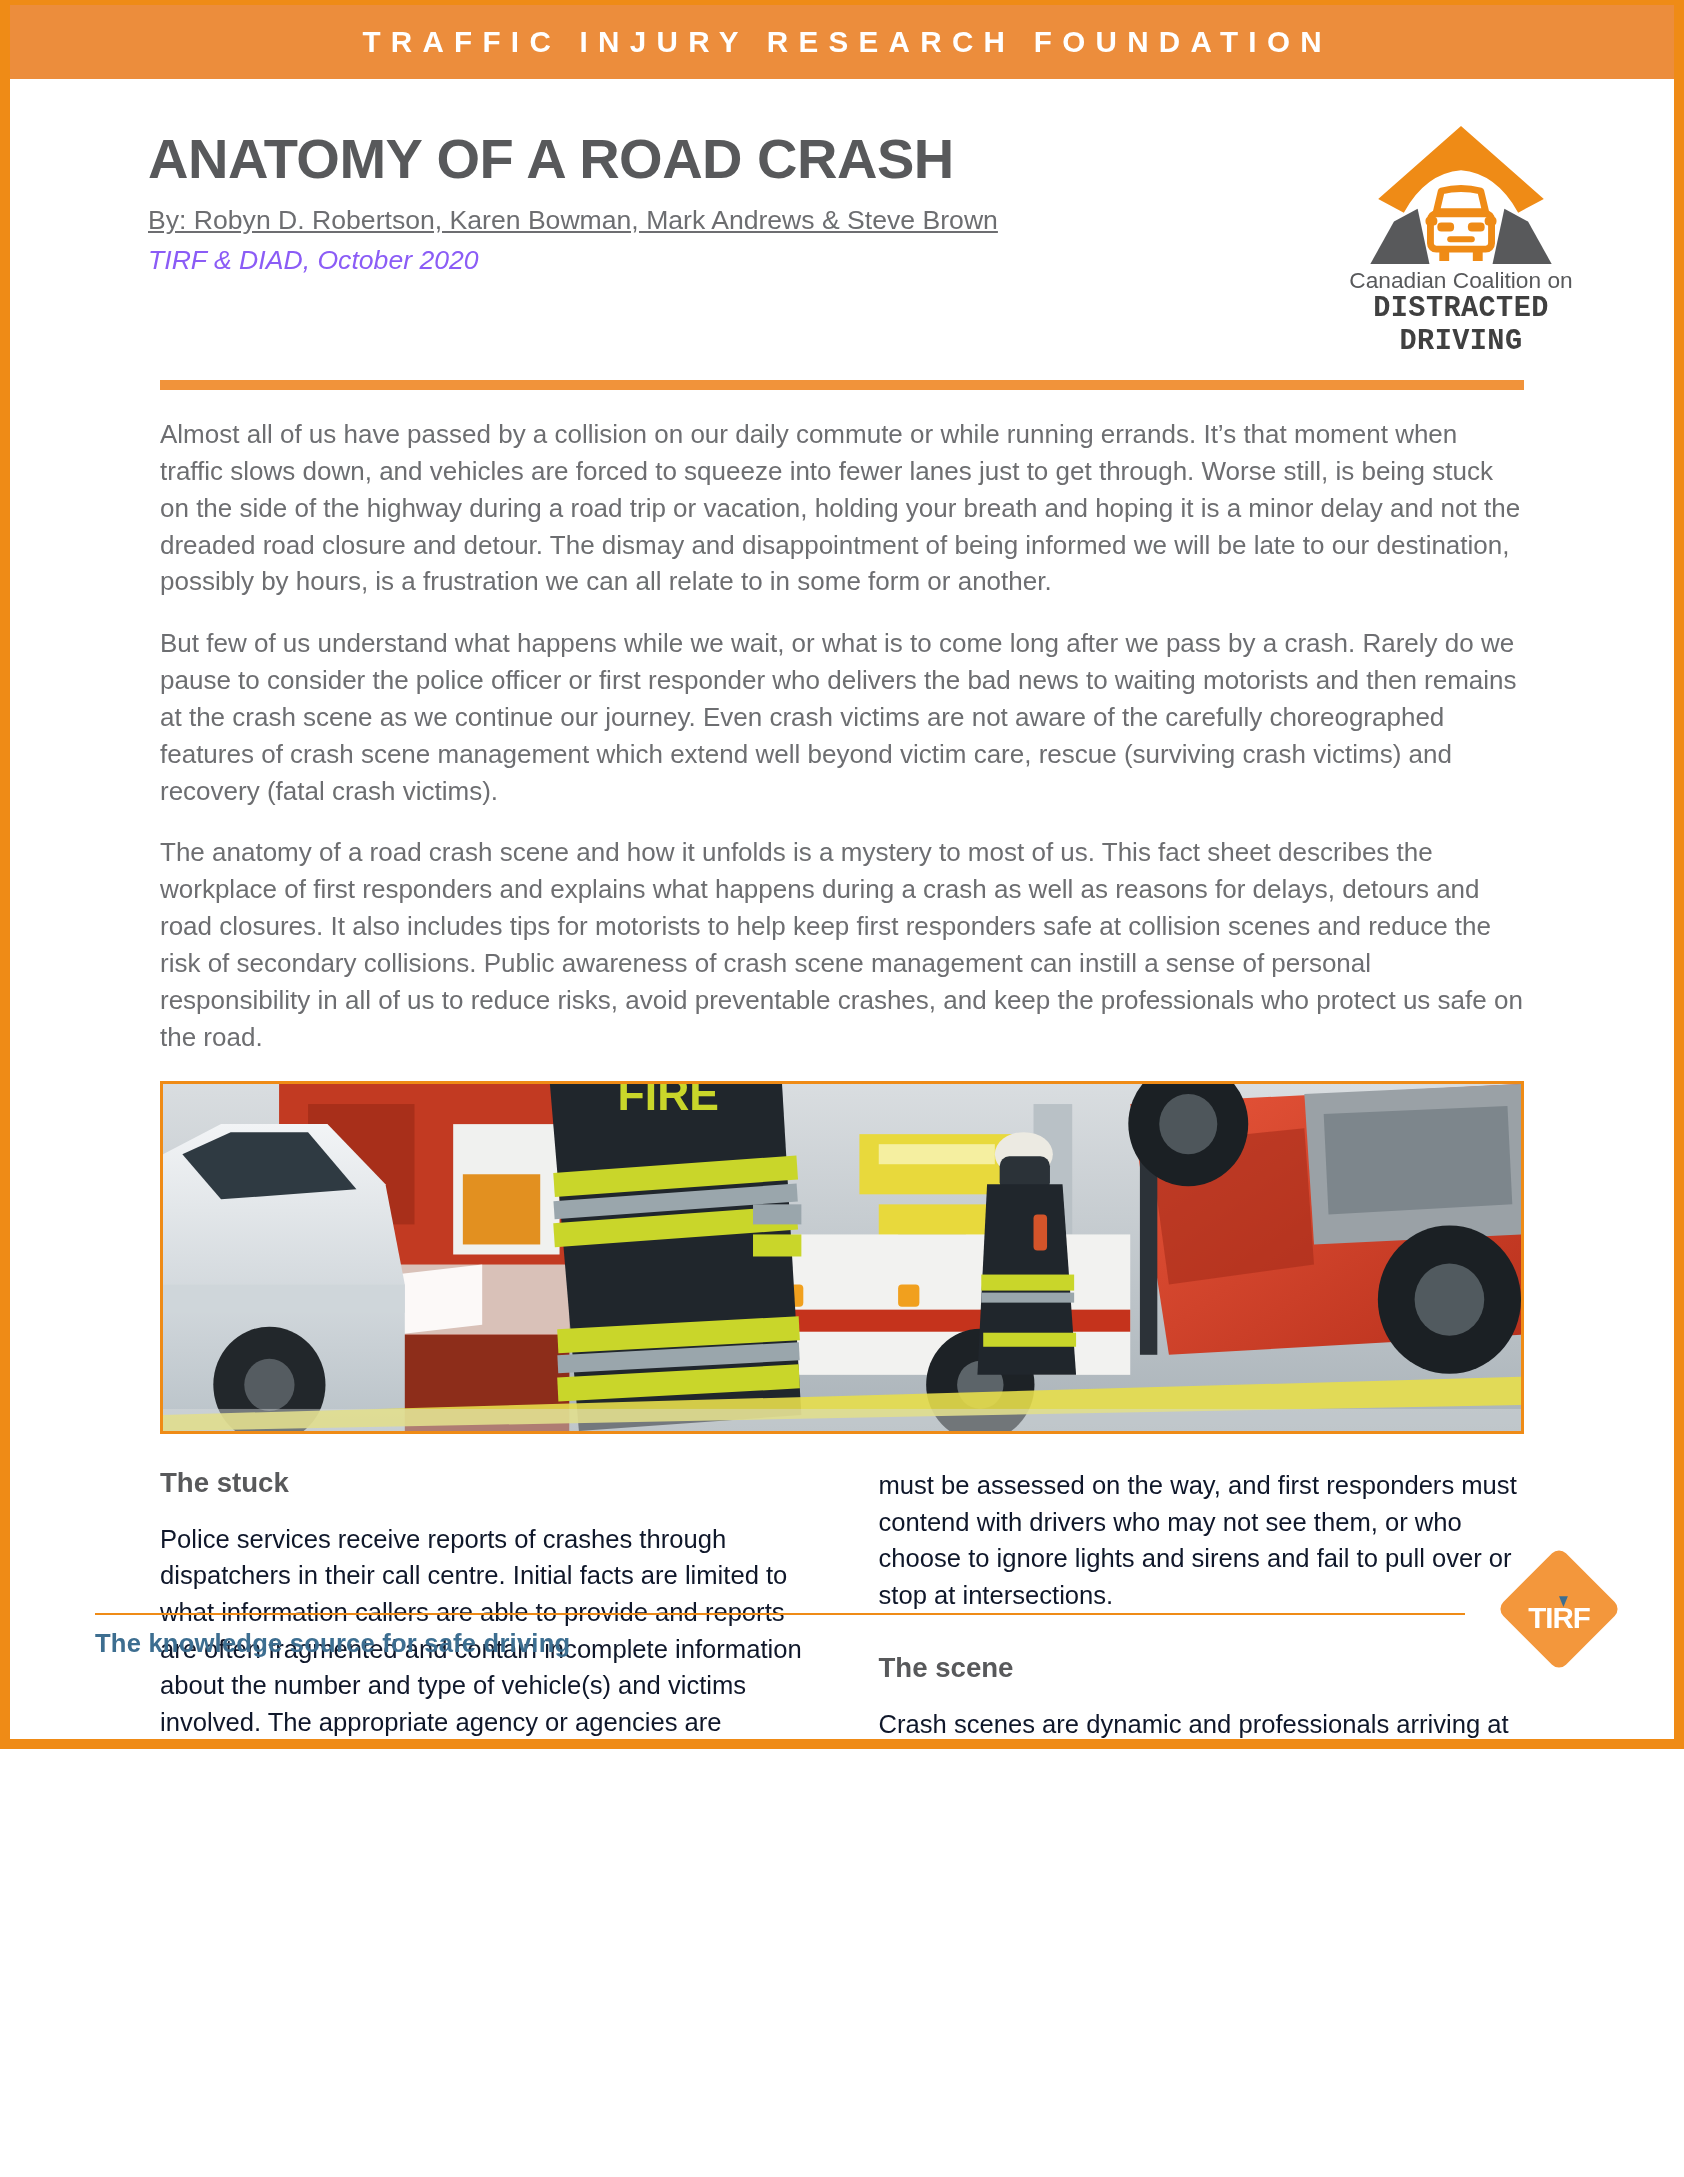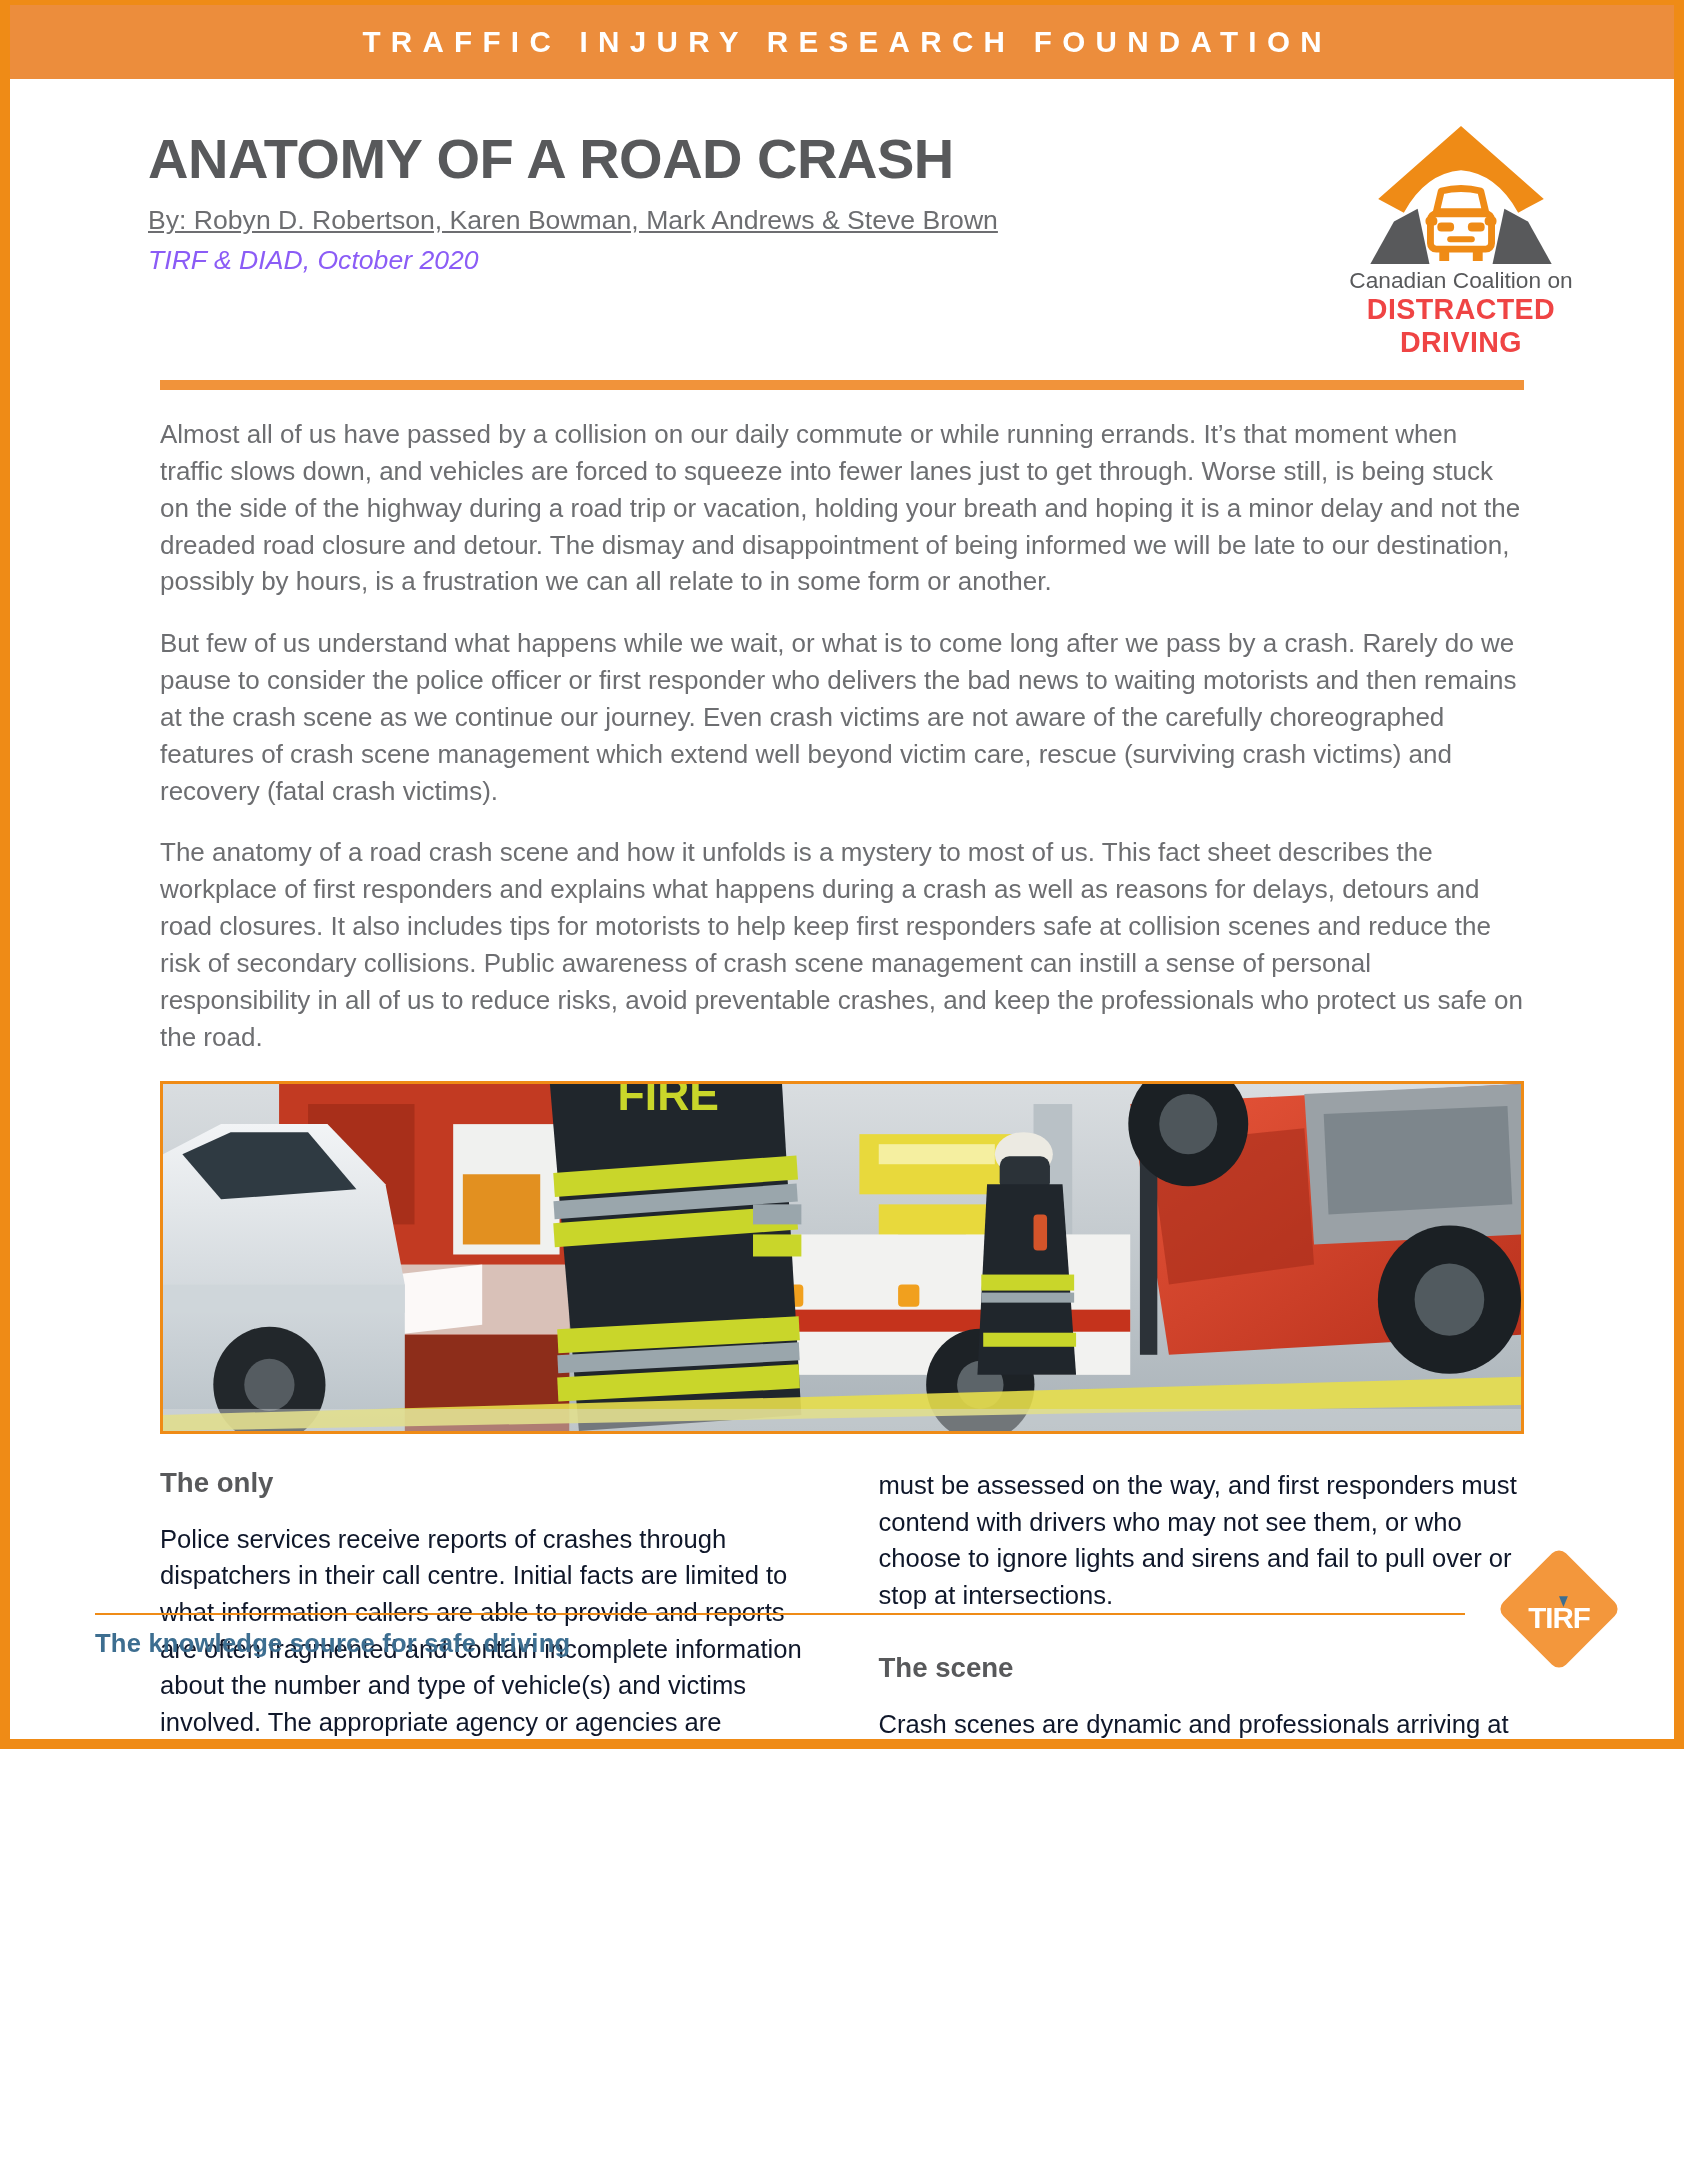--- a/index.html
+++ b/index.html
@@ -89,23 +89,24 @@
   .ccdd-line1 {
     font-size: 22.7px;
     color: #58595b;
     margin-top: 2px;
     letter-spacing: 0px;
     line-height: 1.1;
   }
   .ccdd-line2 {
     font-size: 28.6px;
     font-weight: bold;
-    color: #ef4444;
+    color: #404040;
     letter-spacing: 0.4px;
     line-height: 1.15;
+    font-family: Liberation Mono, monospace;
   }
 
   
   .rule-orange-thick {
     height: 9.9px;
     background: #f1933a;
     margin: 21.7px 150px 0 150px;
   }
 
   
@@ -312,21 +313,21 @@
       <circle cx="1330" cy="215" r="74" fill="#1b2024"></circle>
       <circle cx="1330" cy="215" r="36" fill="#515a5f"></circle>
 
       <path d="M0 330 L1404 292 L1404 320 L0 346 Z" fill="#e7de4b" opacity="0.9"></path>
       <rect x="0" y="324" width="1404" height="22" fill="#d9dde0" opacity="0.45"></rect>
     </svg>
   </div>
 
   <div class="columns">
     <div class="col">
-      <h2>The only</h2>
+      <h2>The stuck</h2>
       <p>Police services receive reports of crashes through dispatchers in their call centre. Initial facts are limited to what information callers are able to provide and reports are often fragmented and contain incomplete information about the number and type of vehicle(s) and victims involved. The appropriate agency or agencies are assigned to the crash on this basis, and first responders receiving the notification must assess the location and distance to the scene as well as the safest route to get there. Traffic patterns and congested areas</p>
     </div>
     <div class="col">
       <p>must be assessed on the way, and first responders must contend with drivers who may not see them, or who choose to ignore lights and sirens and fail to pull over or stop at intersections.</p>
       <h2 class="spaced">The scene</h2>
       <p>Crash scenes are dynamic and professionals arriving at the location first must coordinate diverse responsibilities. Decision-making is critical and rapid-fire in order to preserve life and prevent further loss which are their primary goals. This applies not only to road crash victims but also</p>
     </div>
   </div>
 
   <div class="footer">

